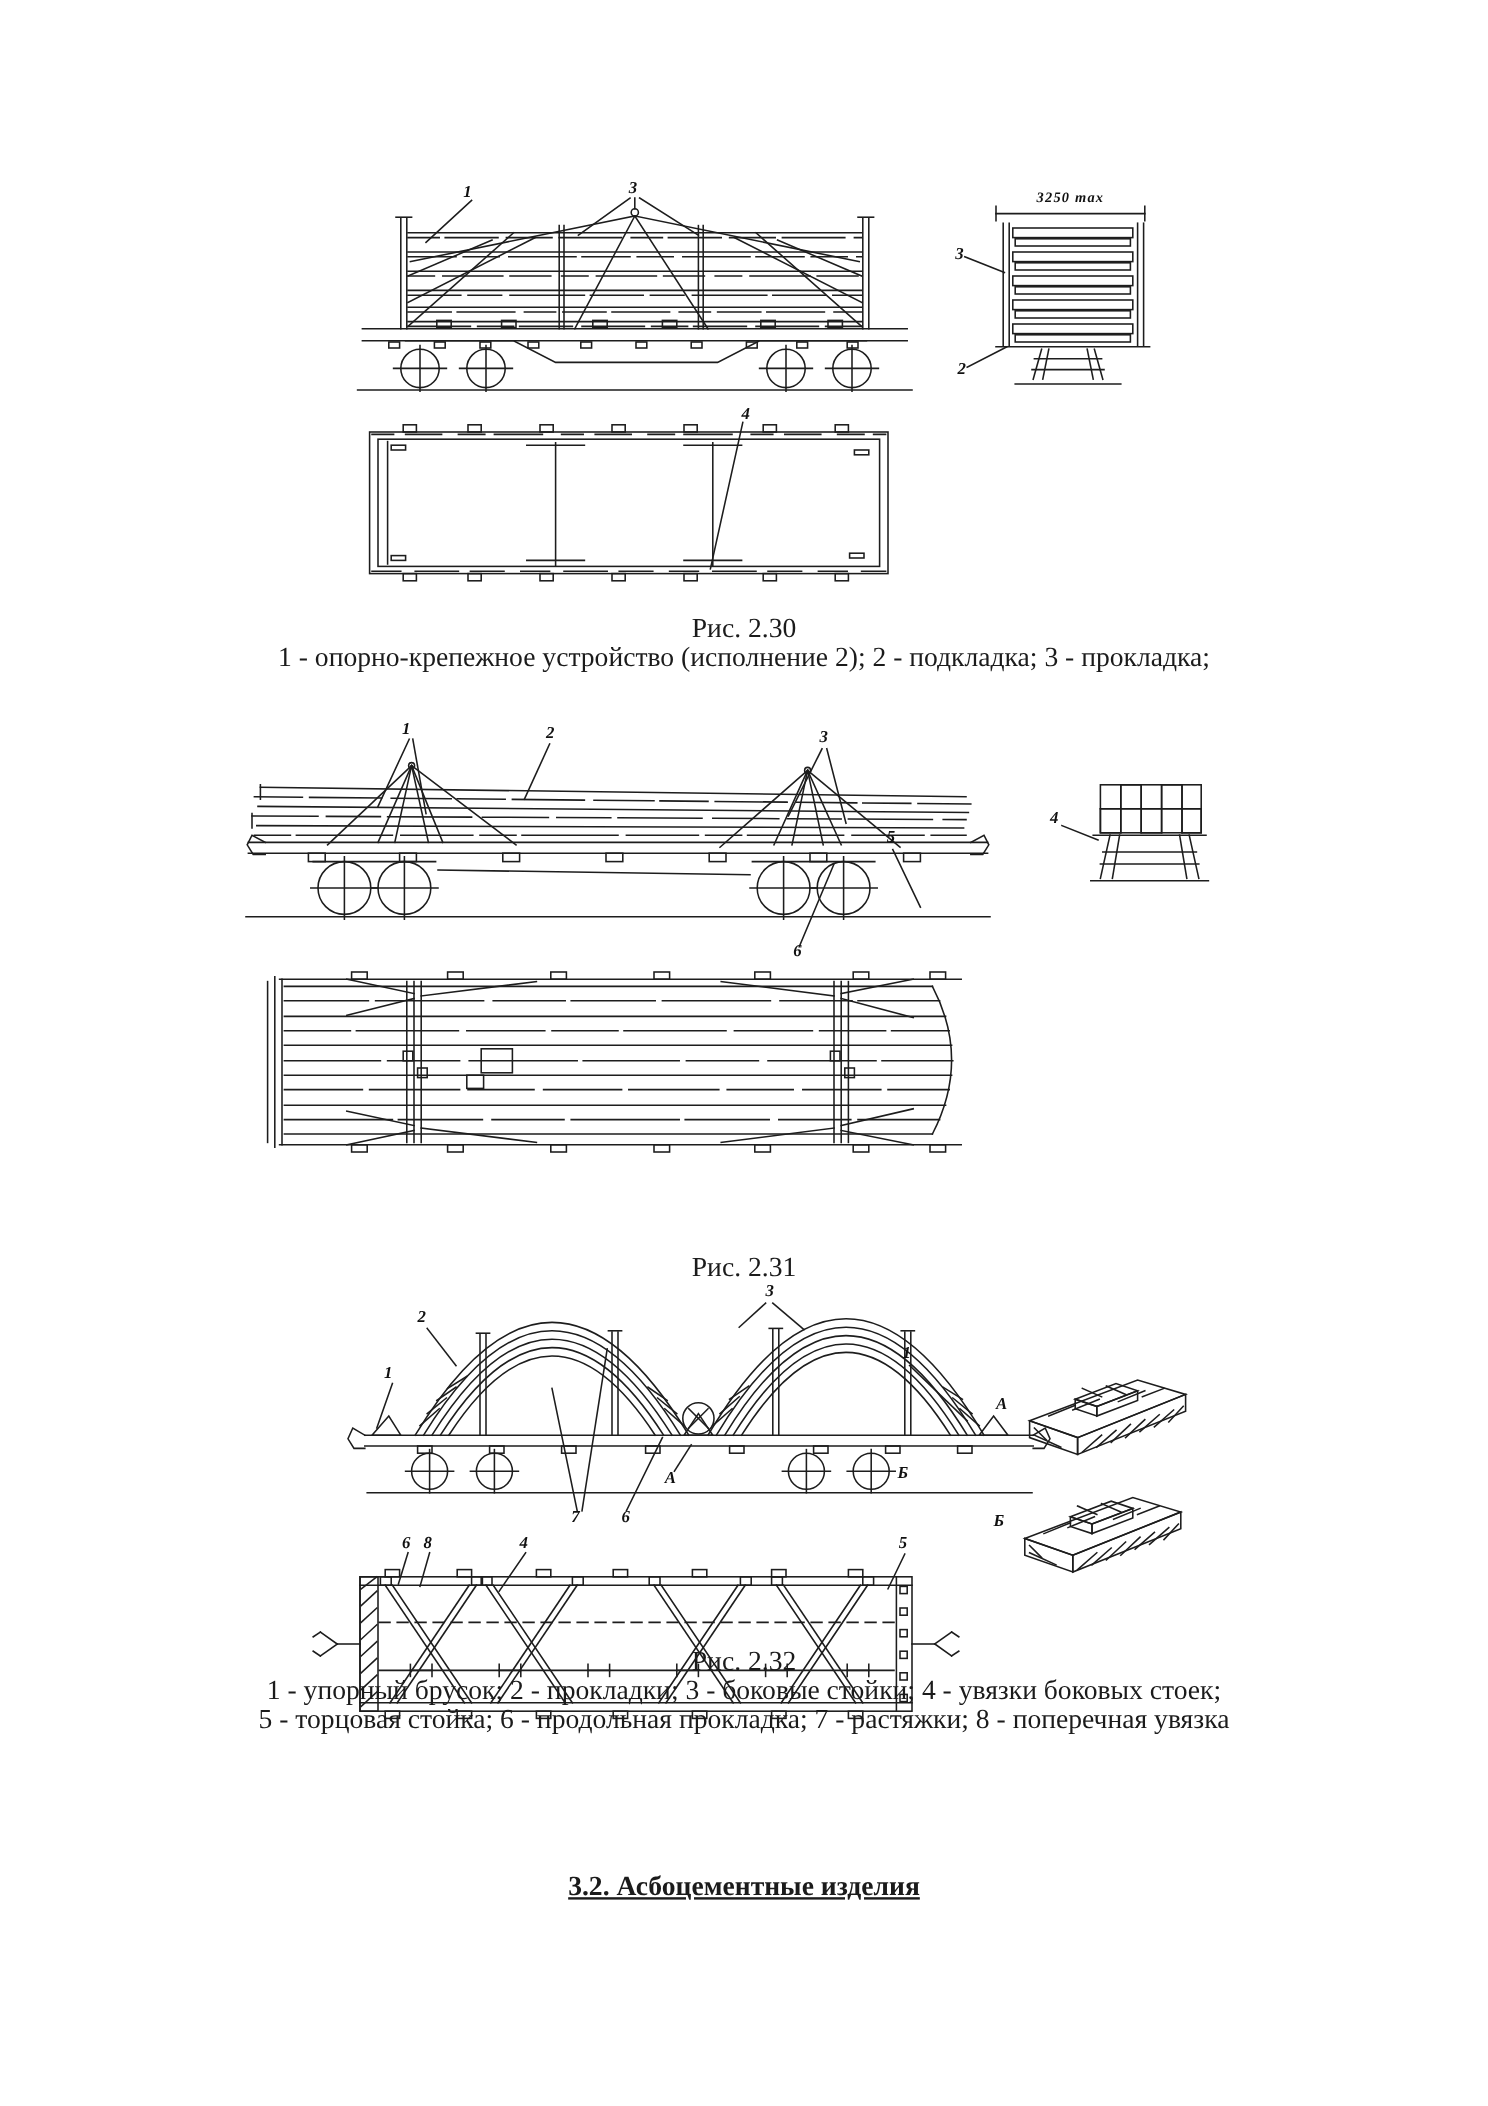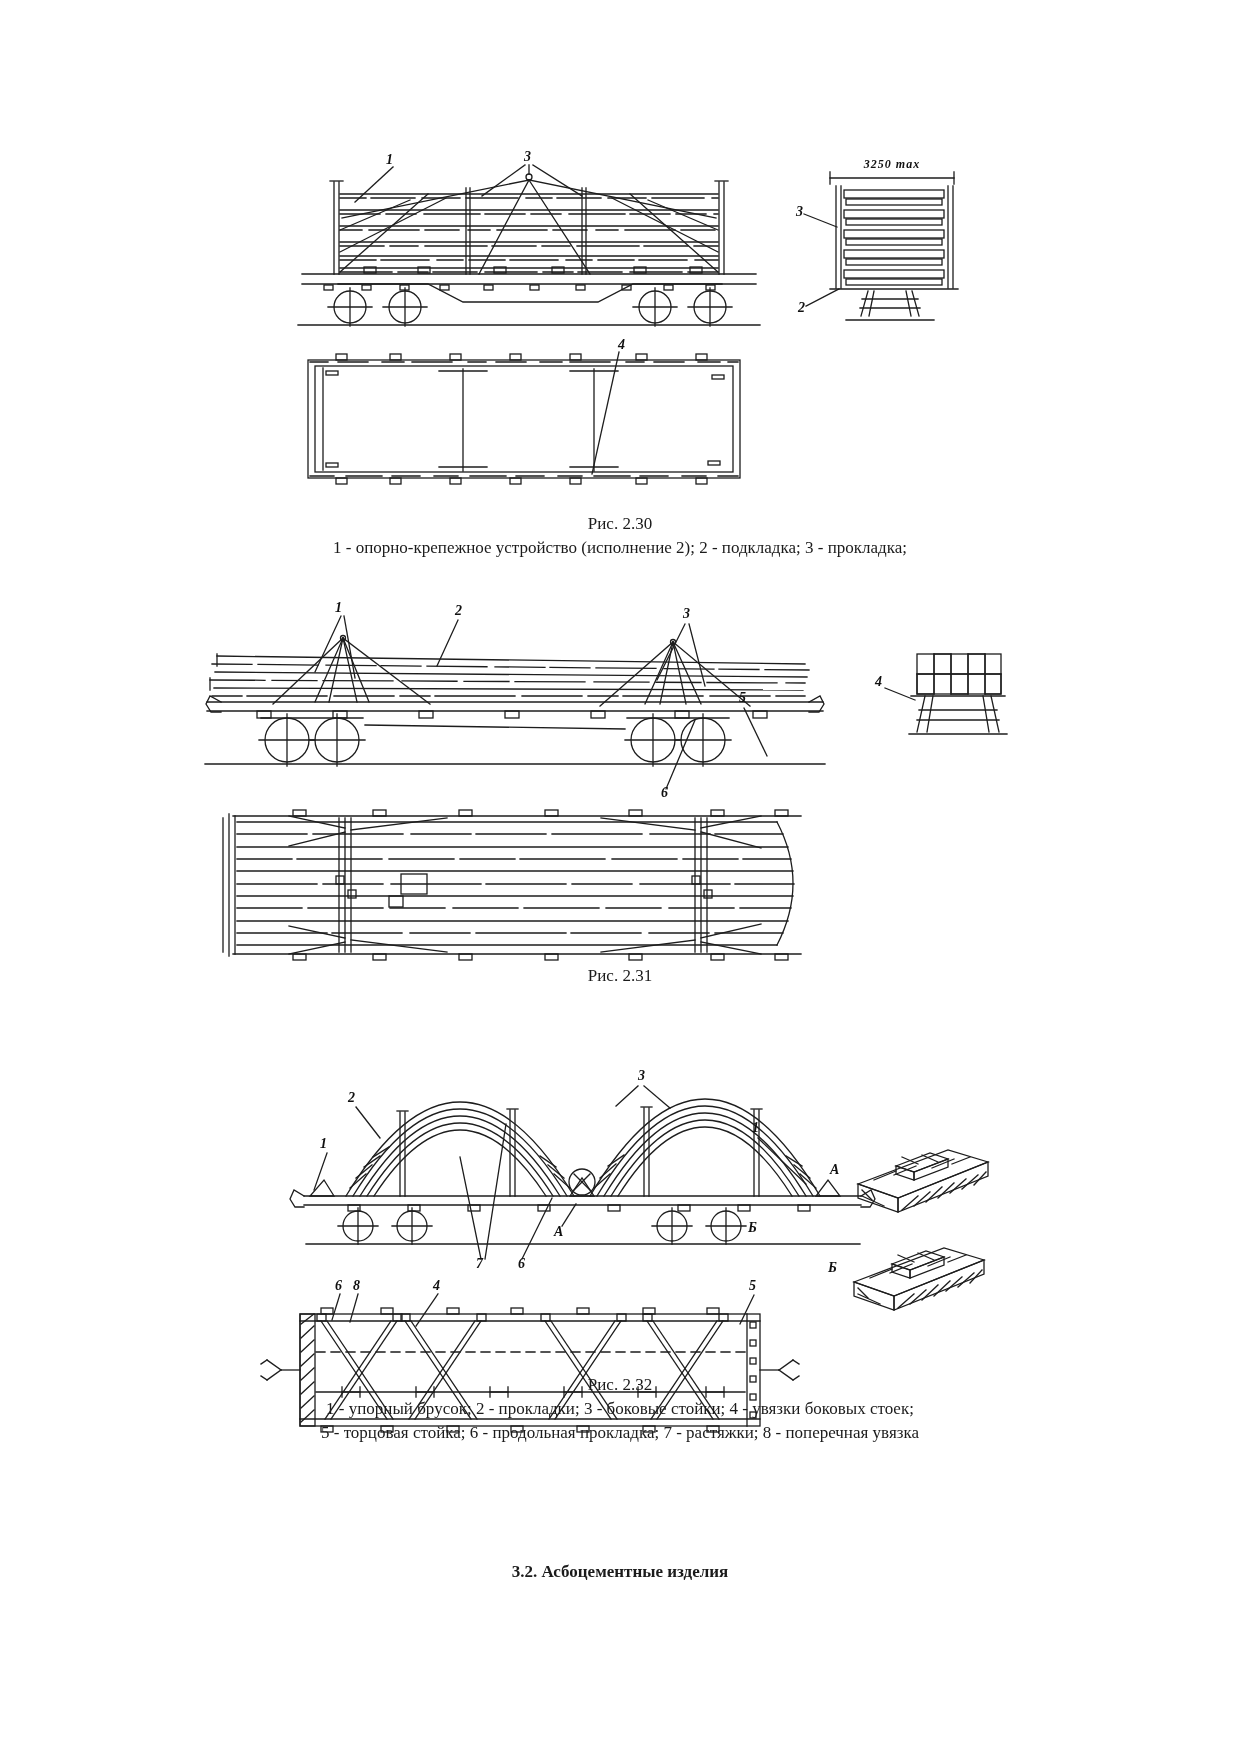--- a/index.html
+++ b/index.html
@@ -1,20 +1,20 @@
 <!DOCTYPE html>
 <html><head>
 <meta charset="utf-8">
 <style>
   html,body{margin:0;padding:0;background:#e8e8e8;}
   .page{position:relative;width:1240px;height:1755px;background:#ffffff;margin:0 auto;
         font-family:"Liberation Serif",serif;color:#141414;overflow:hidden;}
   .abs{position:absolute;}
-  .cap{position:absolute;left:0;width:1240px;text-align:center;font-size:17px;line-height:24px;color:#1b1b1b;}
-  .heading{font-weight:bold;}
+  .cap{position:absolute;left:0;width:1240px;text-align:center;font-size:23px;line-height:24px;color:#1b1b1b;}
+  .heading{font-weight:bold;text-decoration:underline;}
   svg{overflow:visible;}
   .ln line,.ln path,.ln rect,.ln circle,.ln polyline,.ln polygon{
       stroke:#1d1d1d;fill:none;stroke-width:1.3;stroke-linecap:square;}
   .fill{fill:#1d1d1d;stroke:none;}
   .wfill{fill:#ffffff;}
   svg text{font-family:"Liberation Serif",serif;font-style:italic;font-weight:bold;
            font-size:14px;fill:#111;stroke:none;}
   svg text.dim{font-size:12px;letter-spacing:1px;}
 </style>
 </head>
@@ -349,21 +349,21 @@
         <line x1="490" y1="134" x2="396" y2="146" stroke-width="1.2"></line>
       <rect x="196" y="68" width="26" height="20" stroke-width="1.6" class="wfill"></rect>
       <rect x="184" y="90" width="14" height="11" stroke-width="1.3" class="wfill"></rect>
       <rect class="fill" x="131" y="70" width="8" height="8"></rect>
         <rect class="fill" x="143" y="84" width="8" height="8"></rect>
       <rect class="fill" x="487" y="70" width="8" height="8"></rect>
         <rect class="fill" x="499" y="84" width="8" height="8"></rect>
     </g>
   </svg>
 
-  <div class="cap" style="top:964px">
+  <div class="cap" style="top:1044px">
     <div>Рис. 2.31</div>
   </div>
 
   <svg class="abs" style="left:290px;top:1062px" width="585" height="212" viewBox="0 0 585 212">
     <g class="ln">
 
       <line x1="14" y1="134" x2="571" y2="134" stroke-width="1.3"></line>
       <line x1="14" y1="143" x2="571" y2="143" stroke-width="2.4"></line>
       <rect x="58" y="143" width="12" height="6" class="wfill"></rect>
         <rect x="118" y="143" width="12" height="6" class="wfill"></rect>

